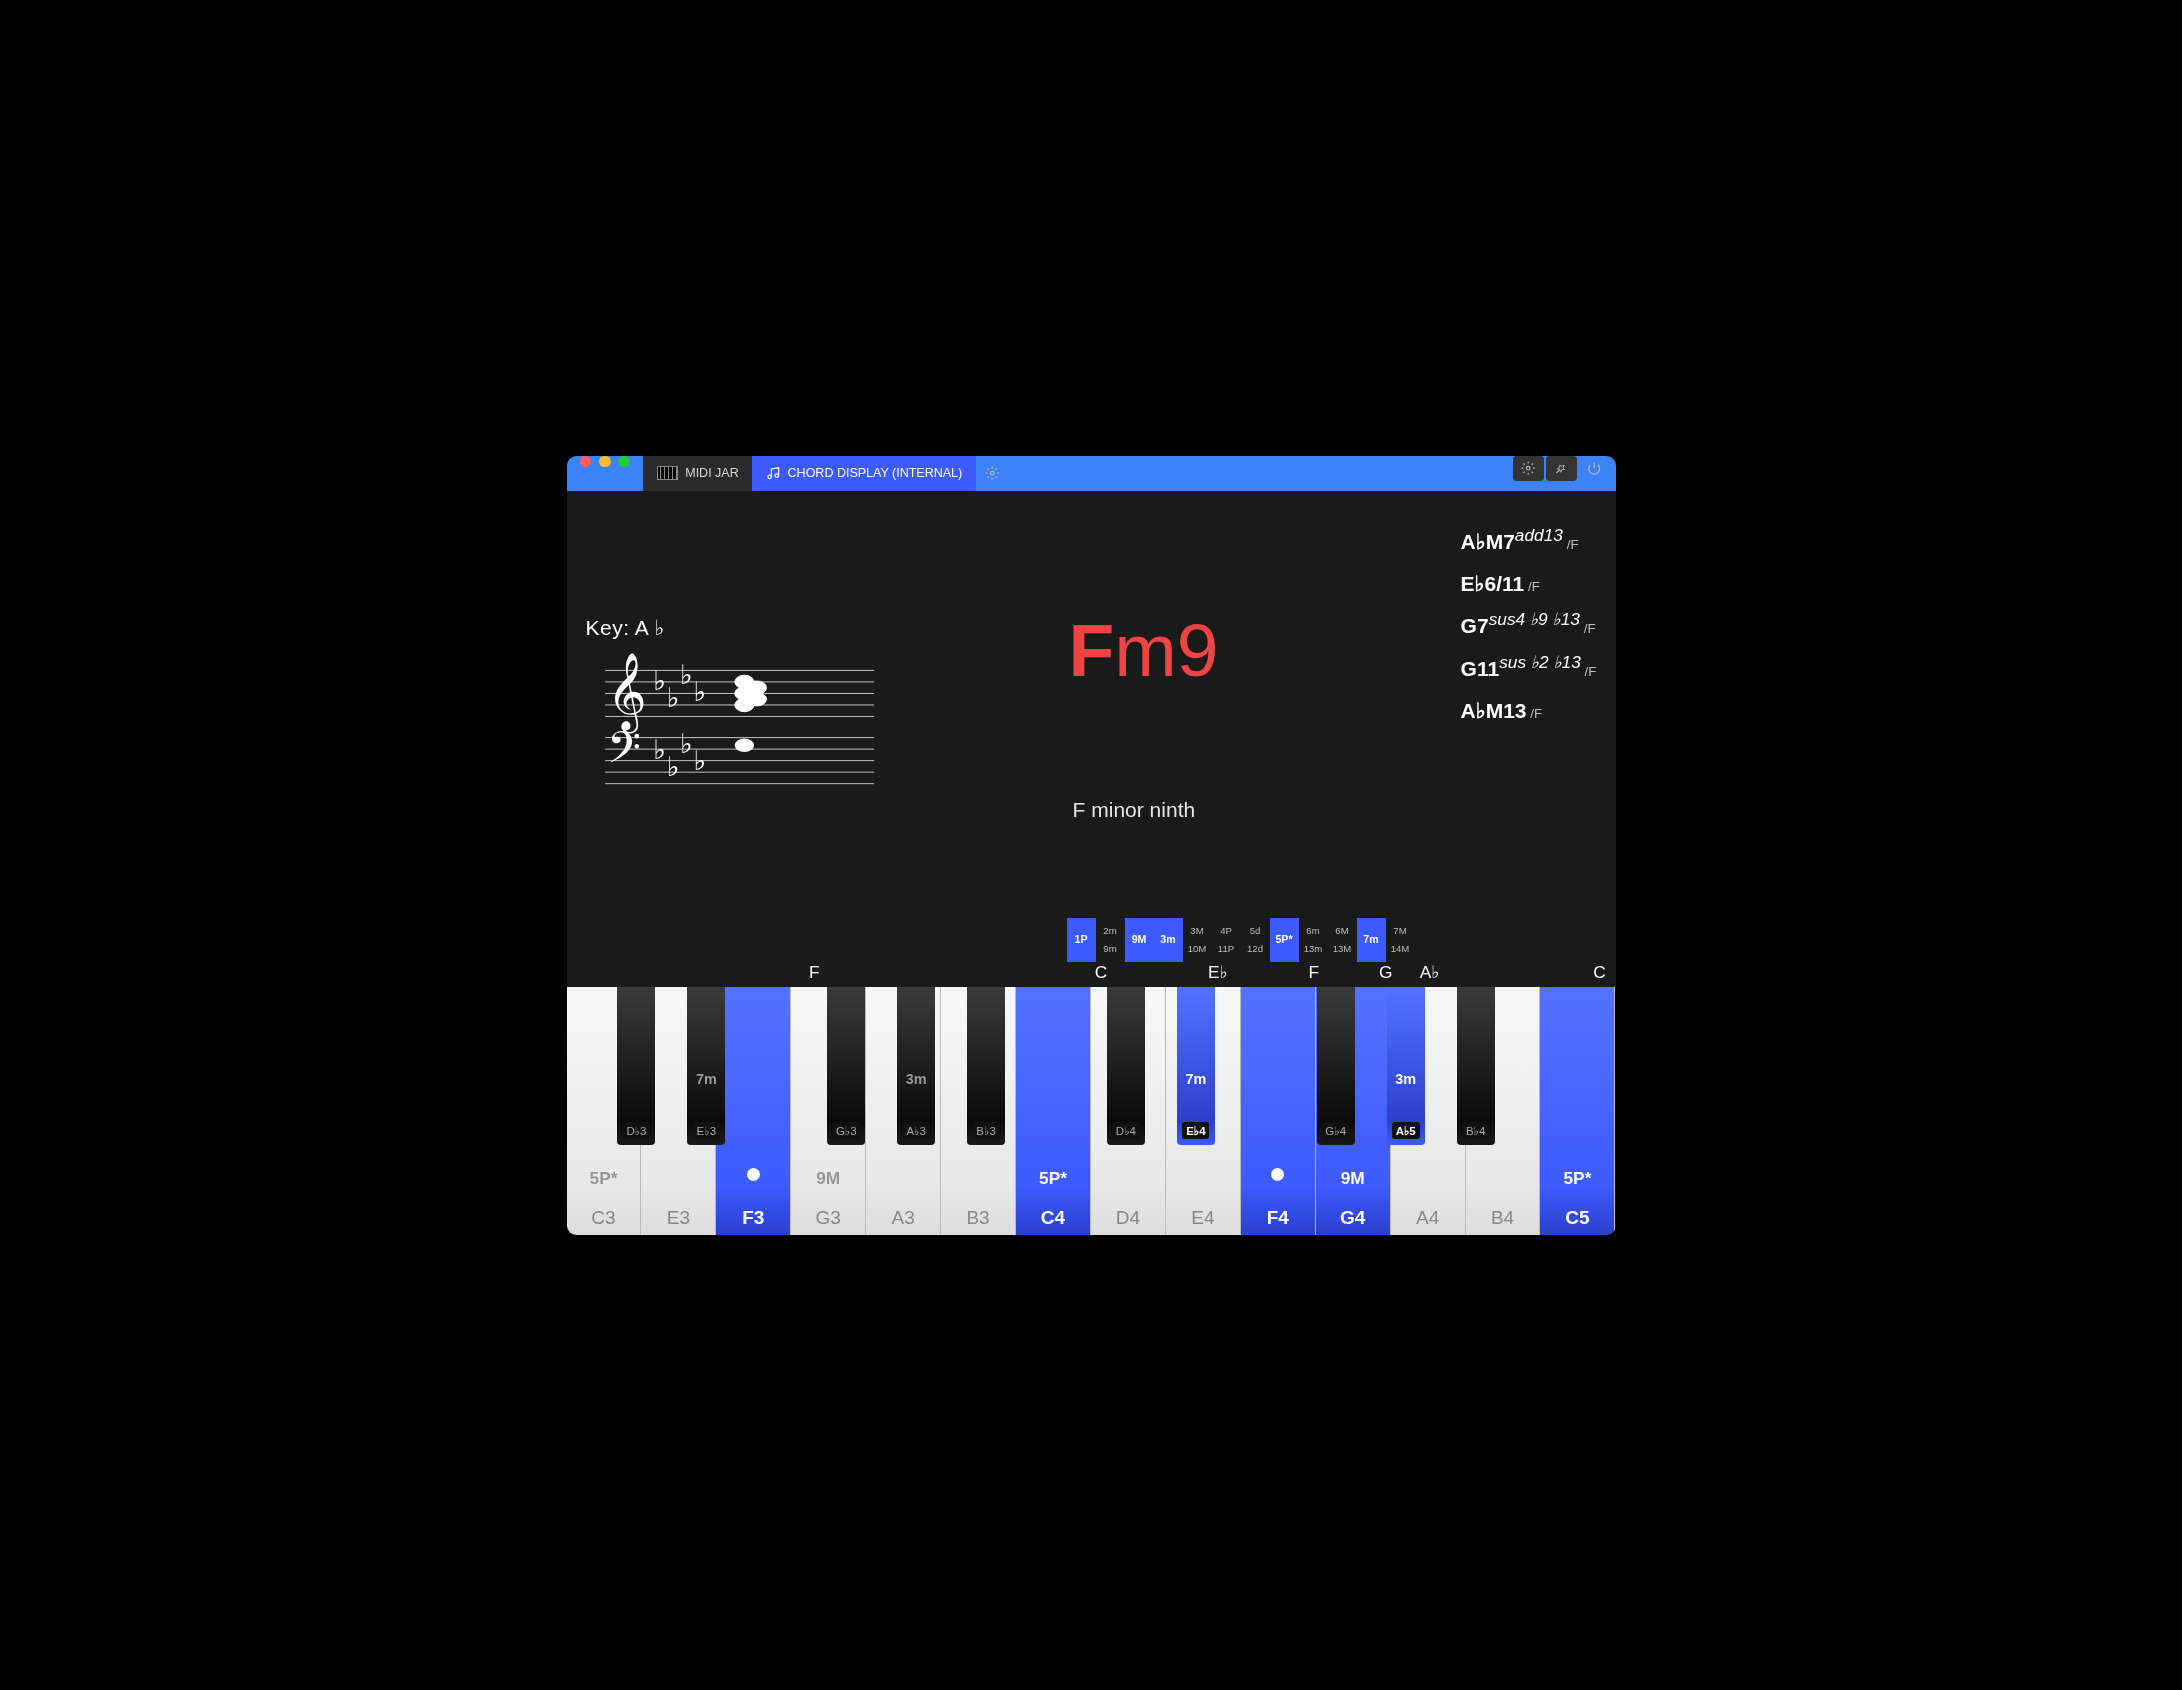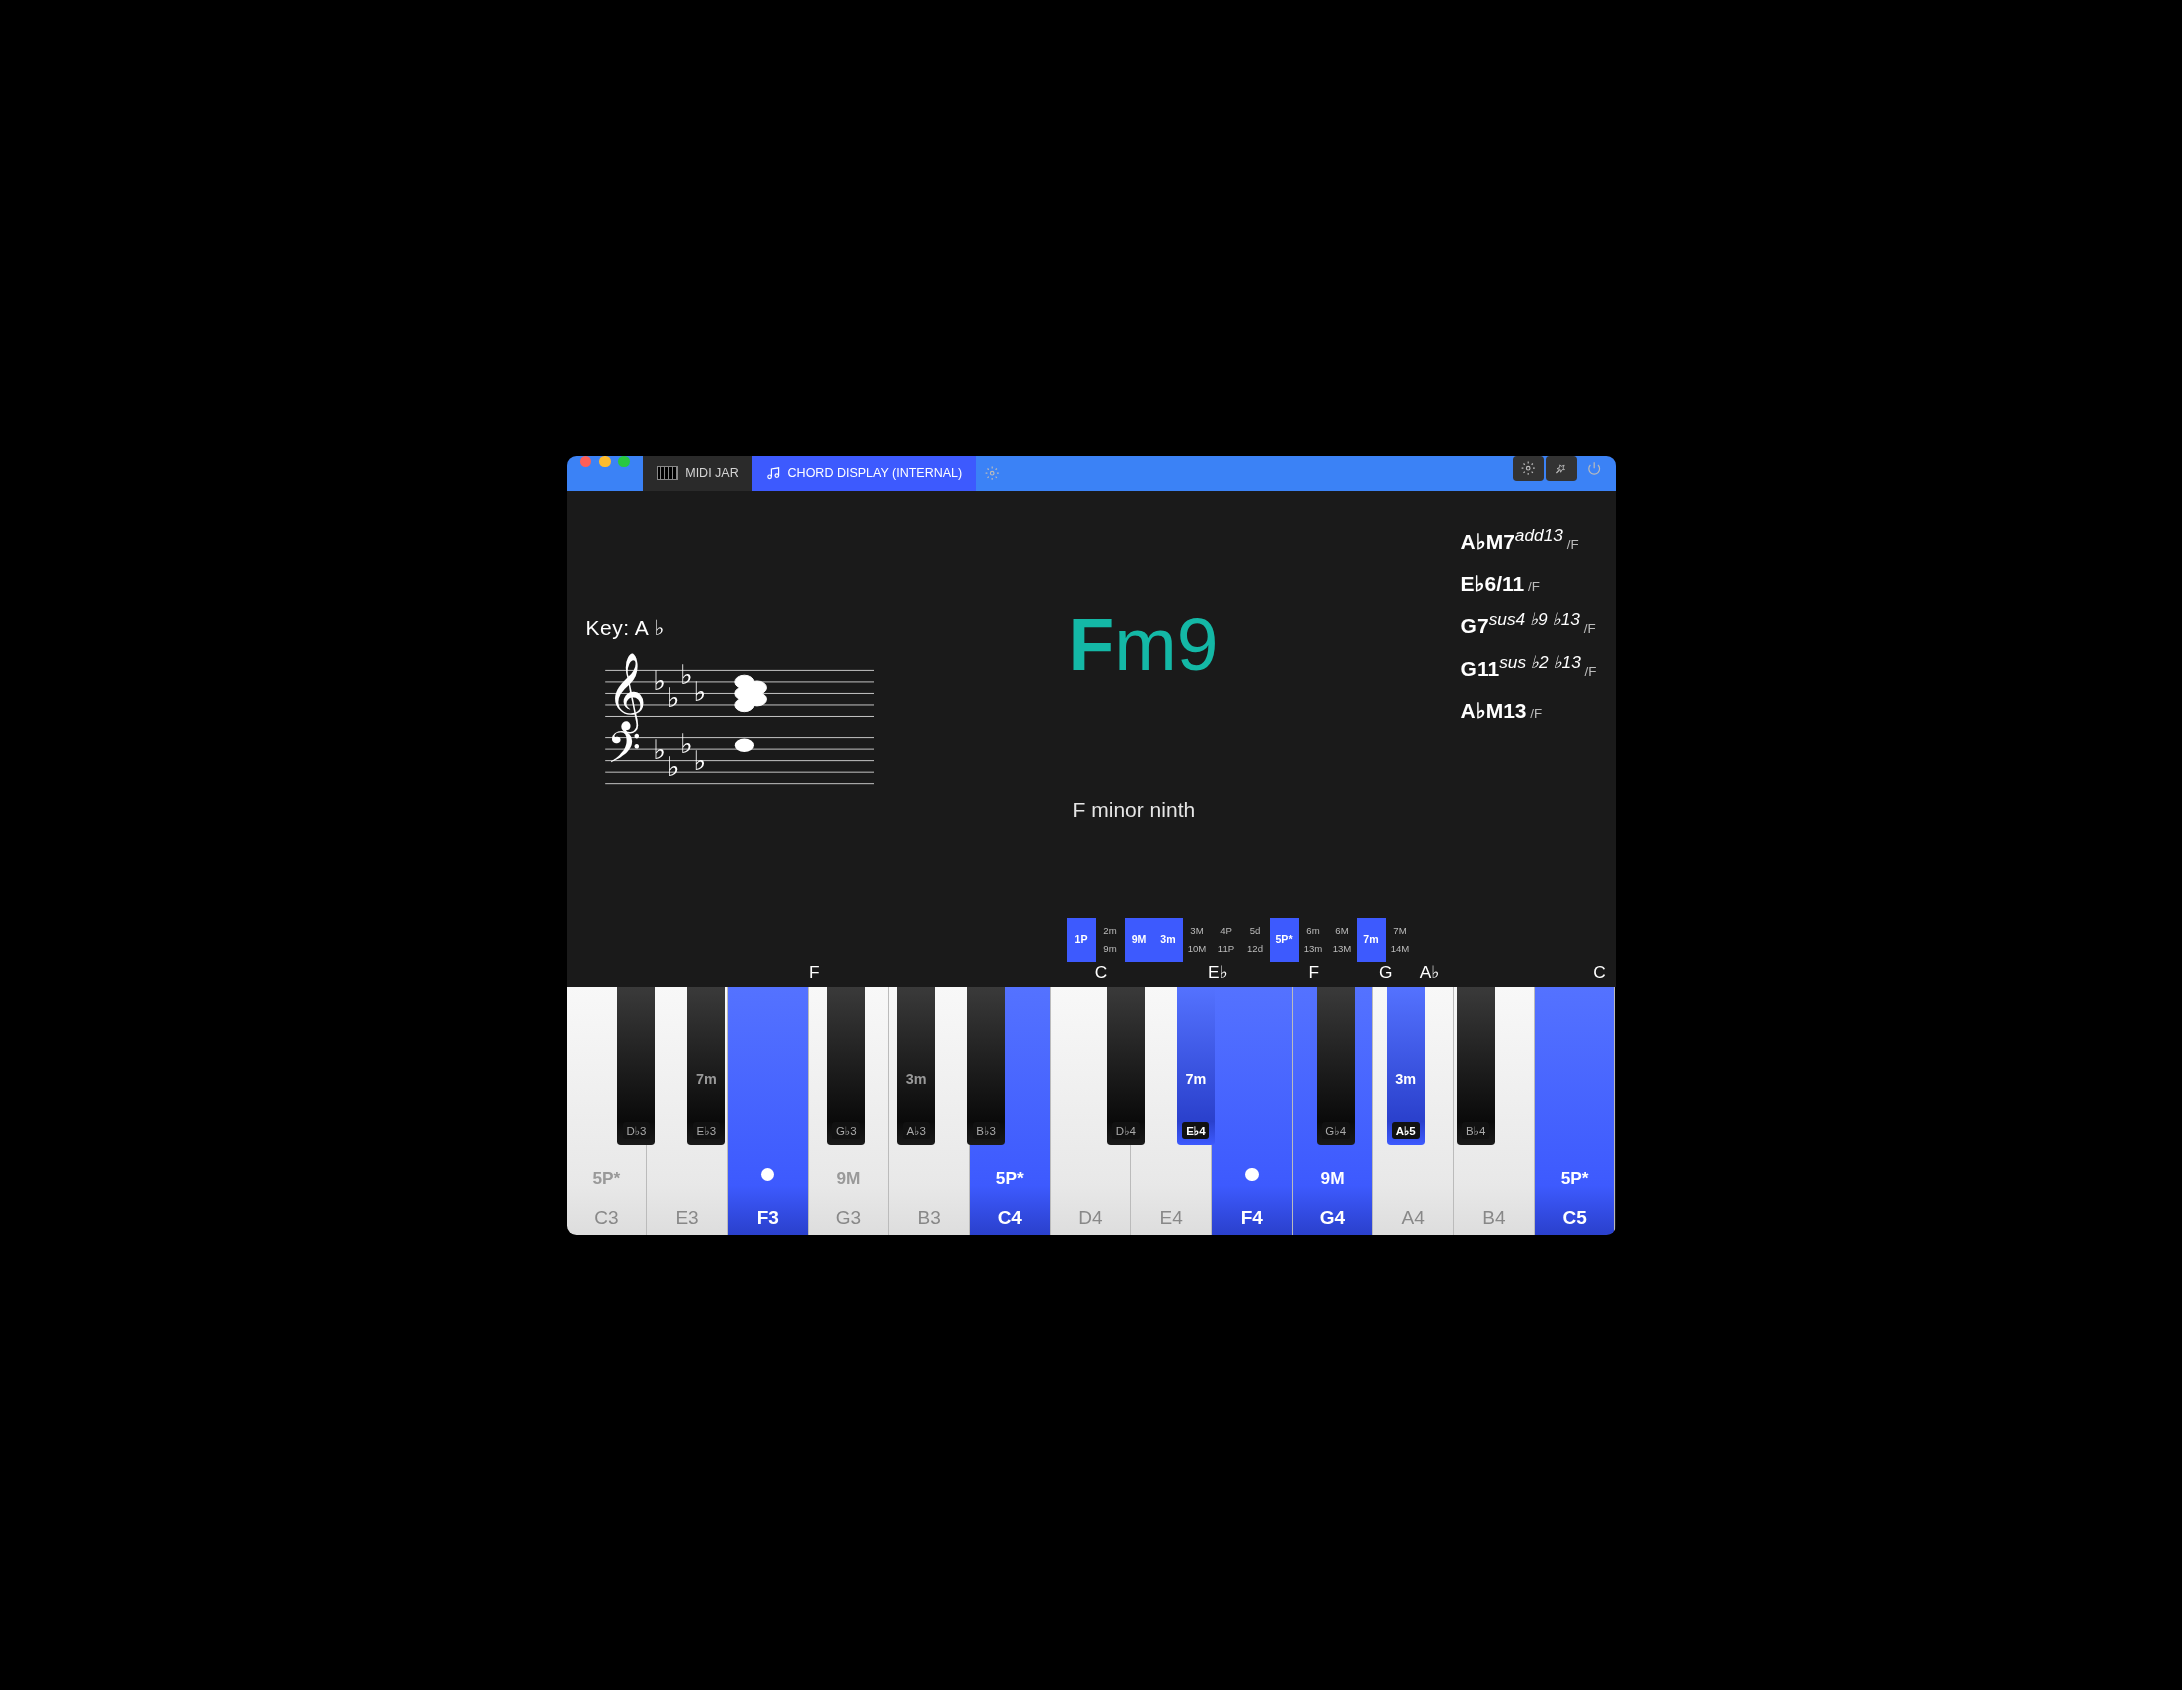--- a/index.html
+++ b/index.html
@@ -53,22 +53,22 @@
   .content { position: relative; background: #1a1a1a; }
   .display-area { position: relative; height: 471px; padding: 19px; }
 
   
   .key-block { position: absolute; top: 125px; left: 19px; color: #fff; }
   .key-label { font-size: 21px; font-weight: 300; letter-spacing: 0.5px; }
   .staff { margin-top: 11.5px; }
 
   
   .chord-main {
-    position: absolute; top: 110px; left: 50%; transform: translateX(-15%);
-    color: #14b8a6; font-size: 75px; font-weight: 300;
+    position: absolute; top: 116px; left: 50%; transform: translateX(-15%);
+    color: #ef4444; font-size: 75px; font-weight: 300;
   }
   .chord-main strong { font-weight: 700; }
   .chord-sub {
     position: absolute; top: 307px; left: 50%; transform: translateX(-15%);
     color: #e5e5e5; font-size: 21px; font-weight: 300;
   }
   
   .alt-chords {
     position: absolute; top: 34px; right: 19px; color: #fff;
     display: flex; flex-direction: column; gap: 13.4px; text-align: left;
@@ -360,20 +360,23 @@
             </div>
             <div class="white-key active">
               <div class="wk-dot"></div>
               <div class="wk-label">F3</div>
             </div>
             <div class="white-key">
               <div class="wk-interval">9M</div>
               <div class="wk-label">G3</div>
             </div>
             <div class="white-key">
+              <div class="wk-label">A3</div>
+            </div>
+            <div class="white-key">
               <div class="wk-label">B3</div>
             </div>
             <div class="white-key active">
               <div class="wk-interval">5P*</div>
               <div class="wk-label">C4</div>
             </div>
             <div class="white-key">
               <div class="wk-label">D4</div>
             </div>
             <div class="white-key">

